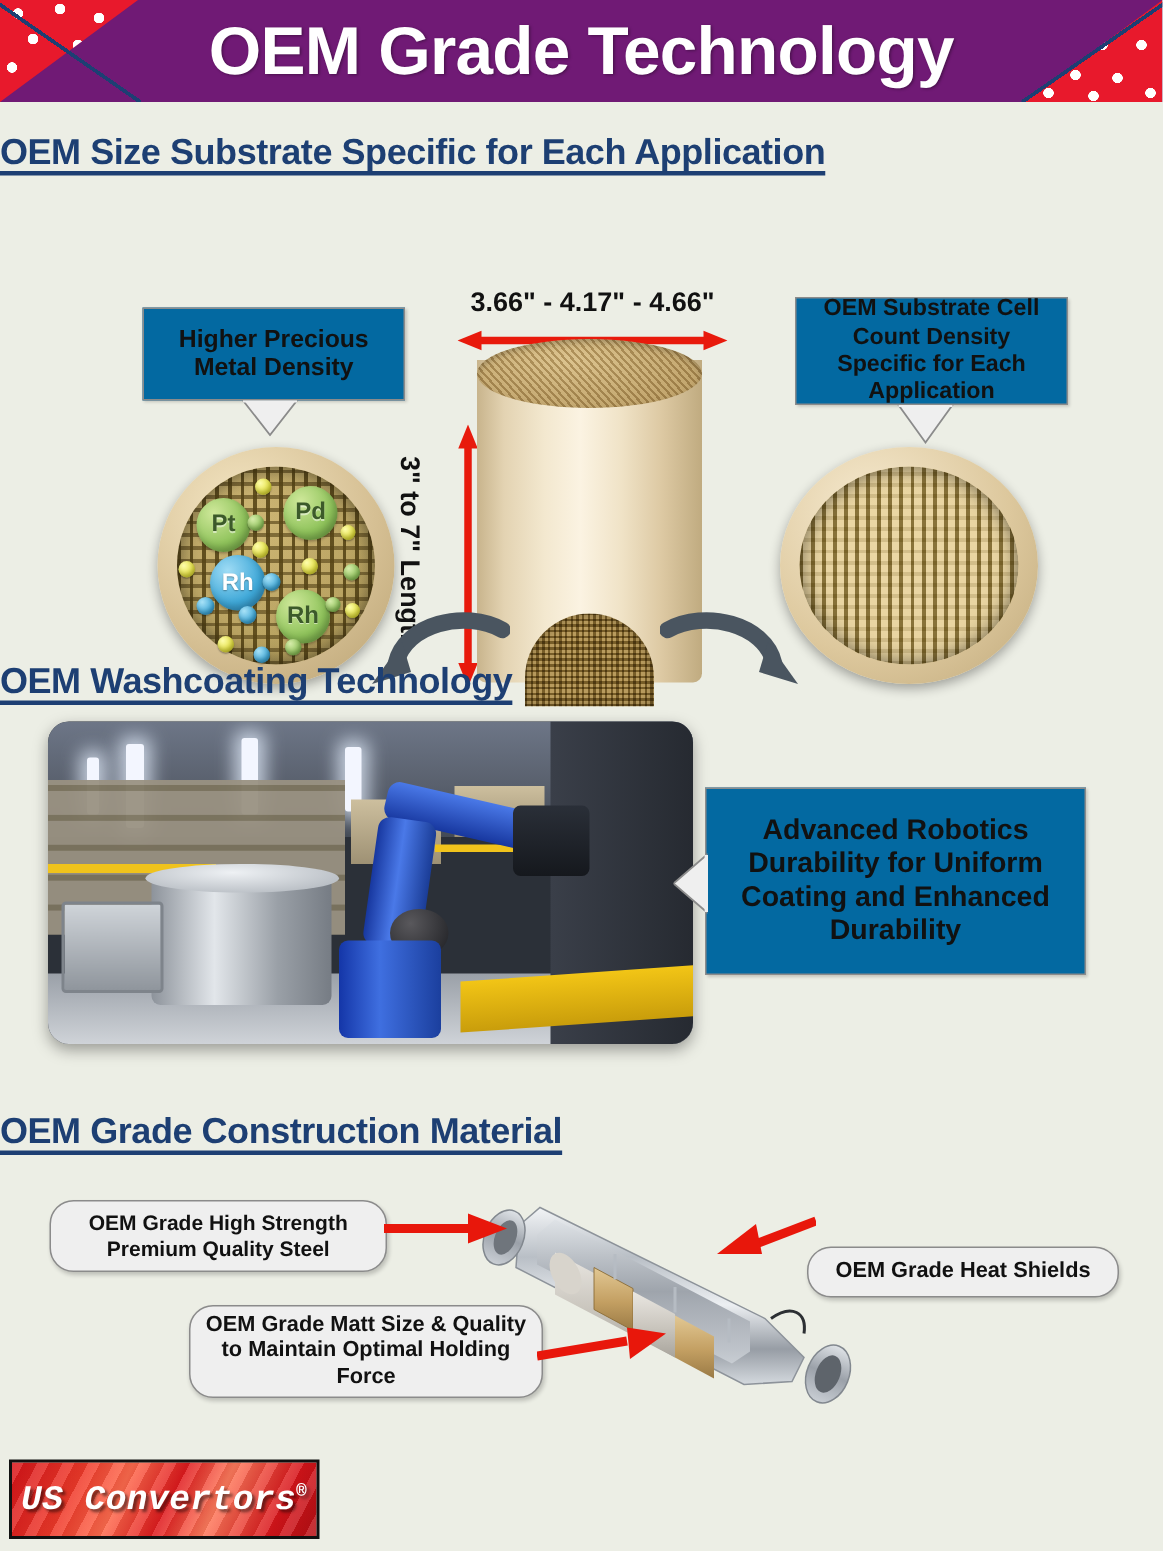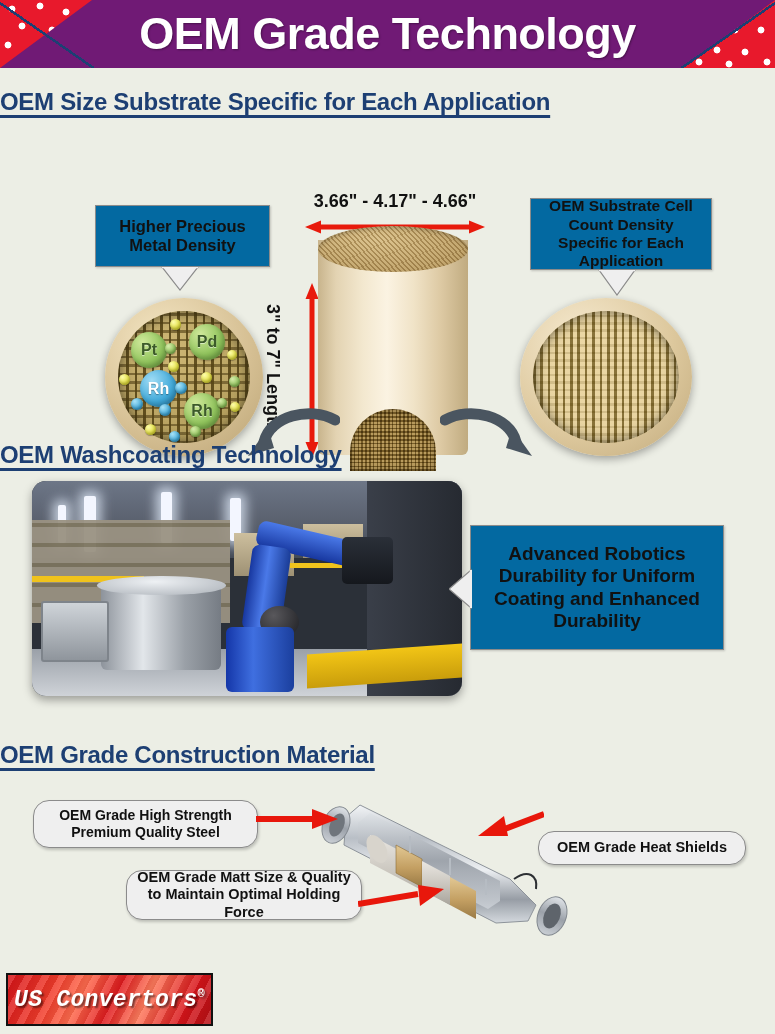--- a/index.html
+++ b/index.html
@@ -477,21 +477,21 @@
 </svg>
 
 <div class="pill" style="left:538px; top:800px; width:208px; height:34px; font-size:14.5px; padding:0 8px;margin-top:31px;">
   <span>OEM Grade Heat Shields</span>
 </div>
 <svg style="position:absolute; left:478px; top:808px; width:66px; height:30px;" viewBox="0 0 66 30">
   <line x1="66" y1="6" x2="24" y2="22" stroke="#e8170b" stroke-width="6"></line>
   <polygon points="0,28 26,8 30,28" fill="#e8170b"></polygon>
 </svg>
 
-<div class="pill" style="left:126px; top:870px; width:236px; height:50px; font-size:14.5px; padding:0 8px;">
+<div class="pill" style="left:126px; top:870px; width:236px; height:62px; font-size:14.5px; padding:0 8px;">
   <span>OEM Grade Matt Size &amp; Quality to Maintain Optimal Holding Force</span>
 </div>
 <svg style="position:absolute; left:358px; top:885px; width:86px; height:26px;" viewBox="0 0 86 26">
   <line x1="0" y1="19" x2="60" y2="9" stroke="#e8170b" stroke-width="6"></line>
   <polygon points="86,4 60,0 62,21" fill="#e8170b"></polygon>
 </svg>
 
 <div class="footer">
   <div class="usc-banner">
     <span class="usc-text"><span>US Convertors</span><sup>®</sup></span>

